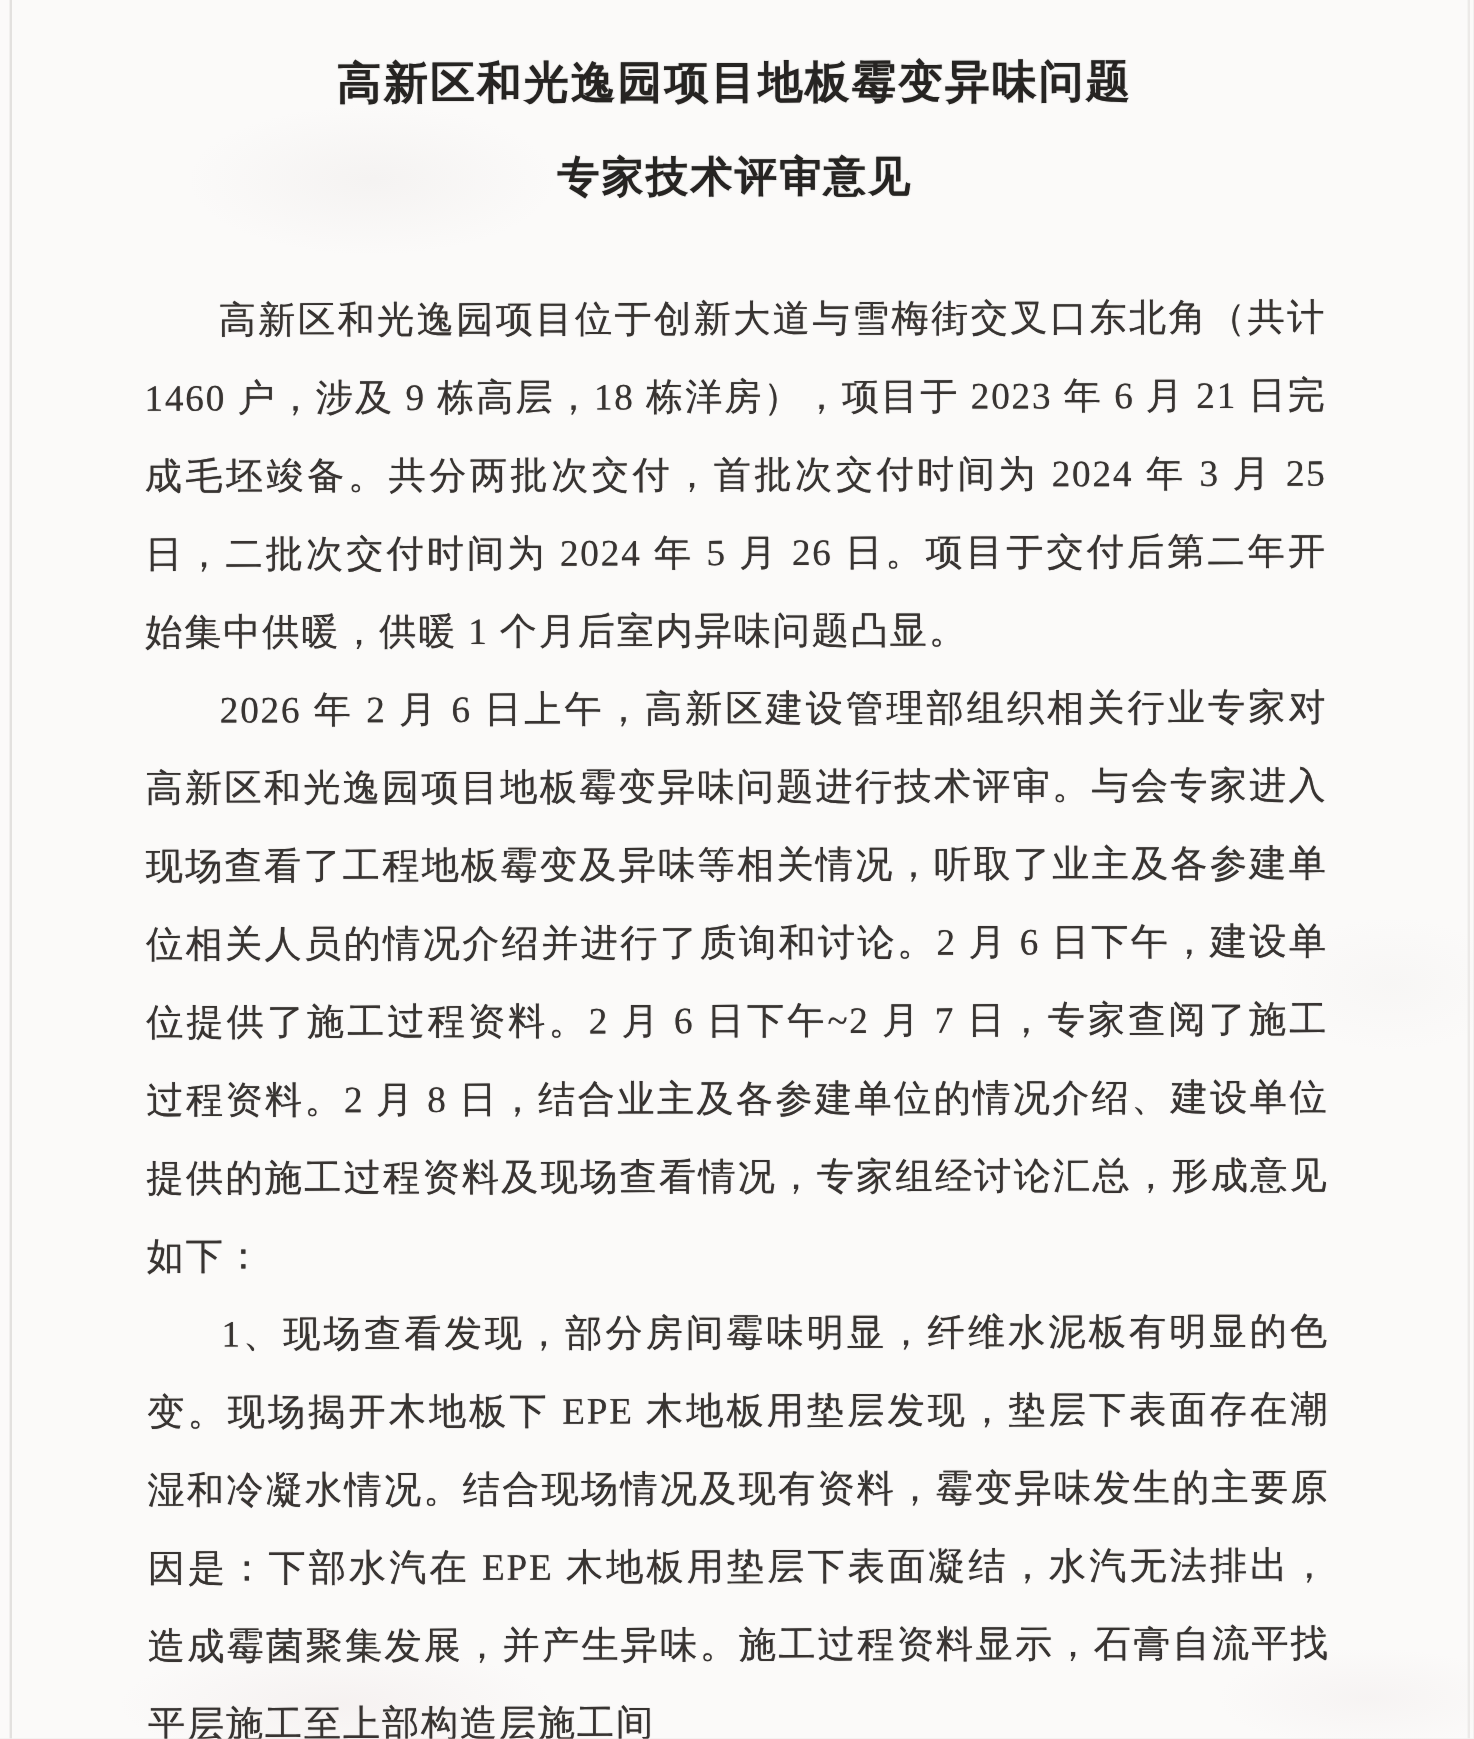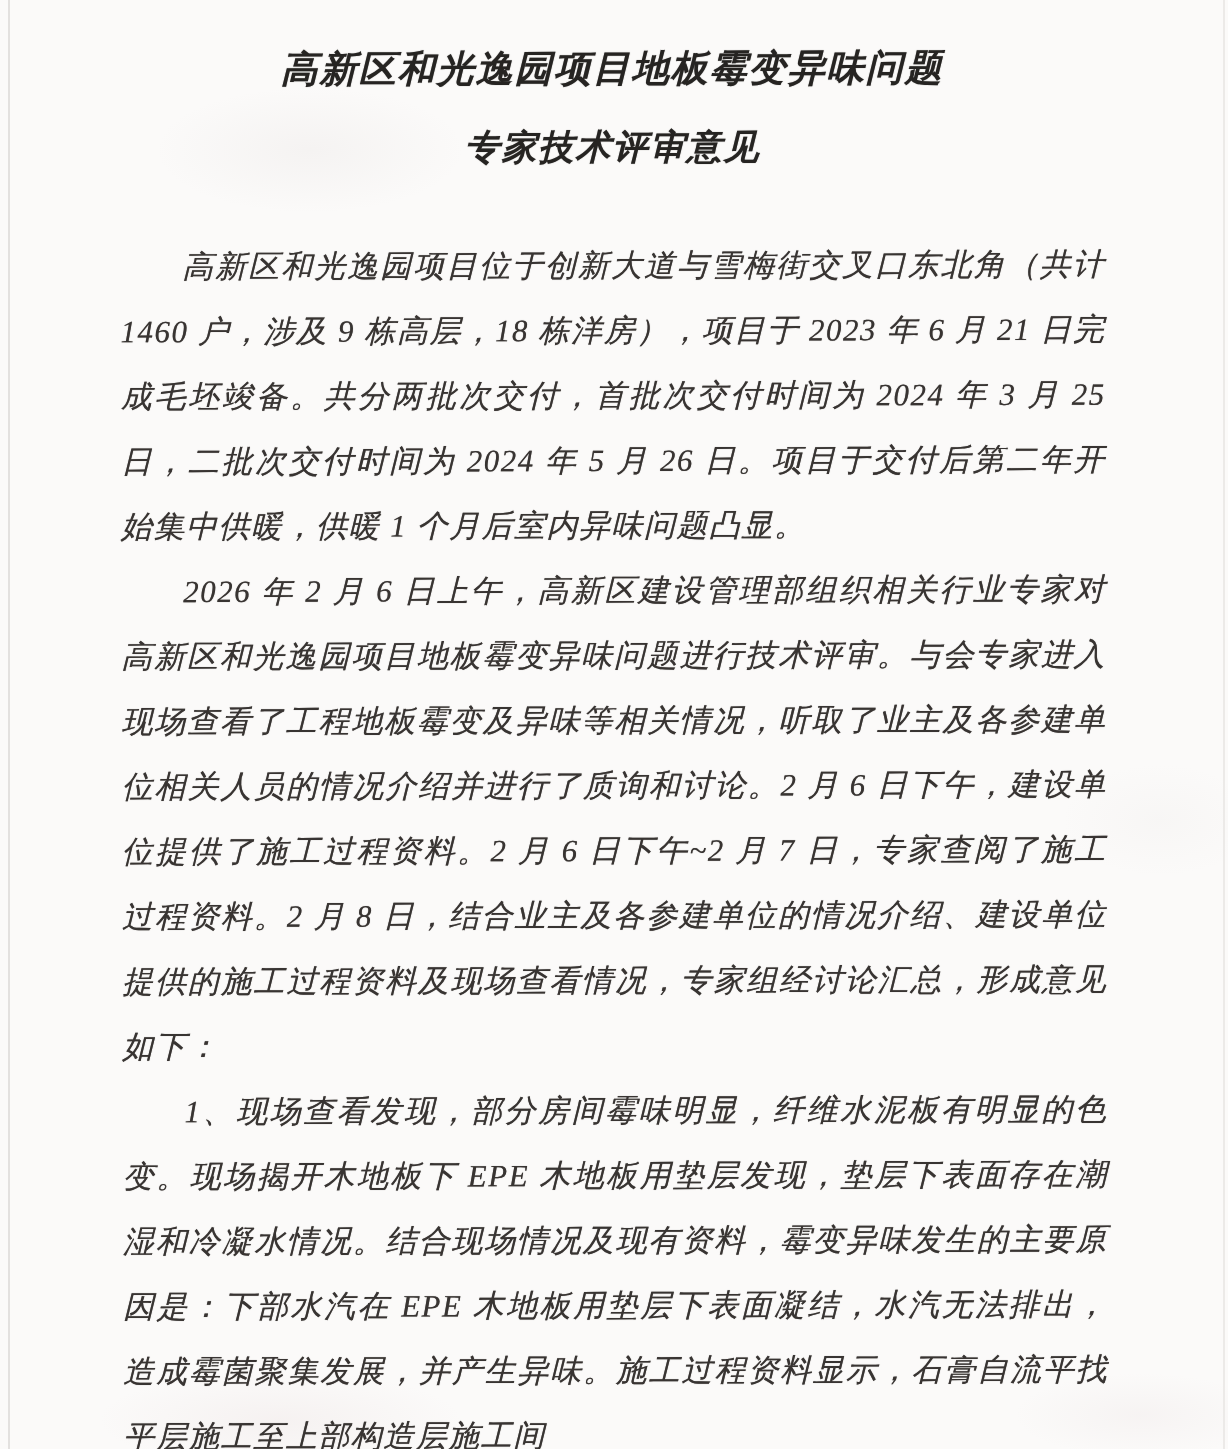--- a/index.html
+++ b/index.html
@@ -14,21 +14,20 @@
     margin: 0 auto;
     background: #fbfaf9;
     overflow: hidden;
     box-sizing: border-box;
     
     background-image:
       radial-gradient(ellipse 220px 90px at 310px 150px, rgba(190,180,178,0.10), rgba(190,180,178,0) 70%),
       radial-gradient(ellipse 260px 70px at 280px 1420px, rgba(205,180,182,0.12), rgba(205,180,182,0) 70%),
       radial-gradient(ellipse 180px 60px at 1140px 1415px, rgba(205,185,188,0.10), rgba(205,185,188,0) 70%),
       radial-gradient(ellipse 140px 80px at 1160px 820px, rgba(200,195,192,0.07), rgba(200,195,192,0) 70%);
-    font-style: italic;
   }
   
   .edge-left {
     position: absolute;
     left: 8px; top: 0;
     width: 2px; height: 100%;
     background: #e3e1df;
   }
   .edge-right {
     position: absolute;

